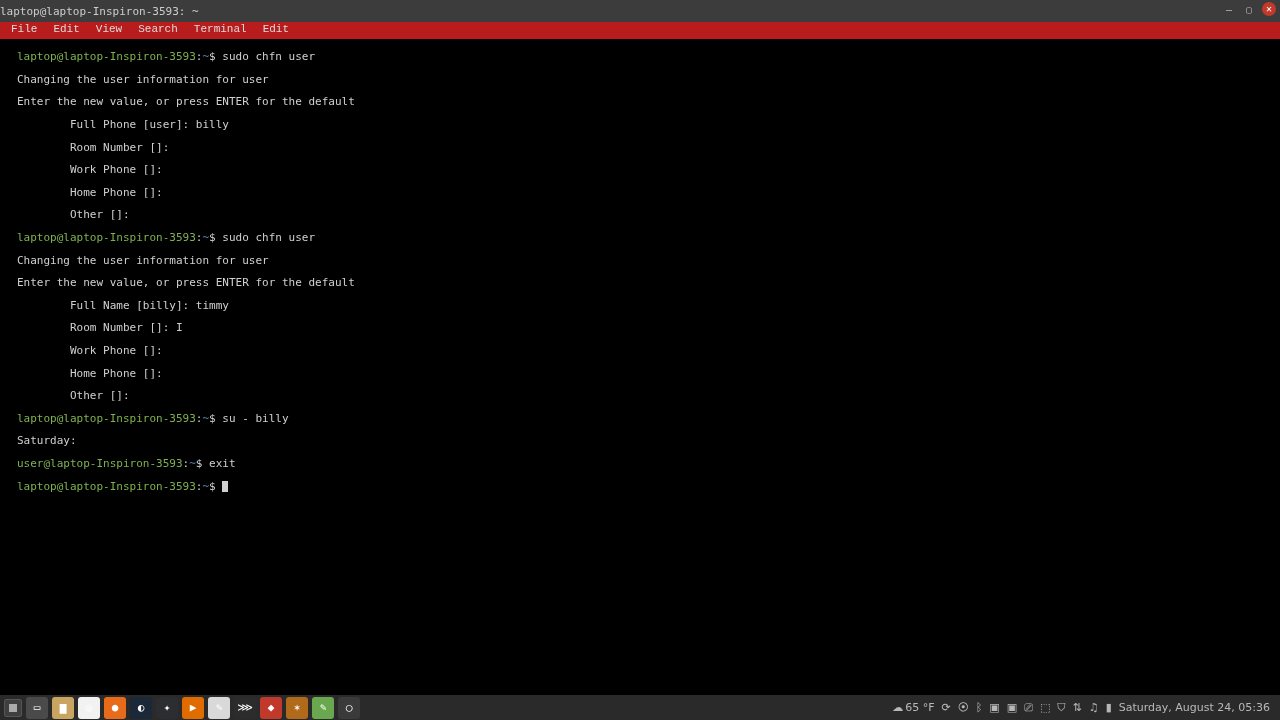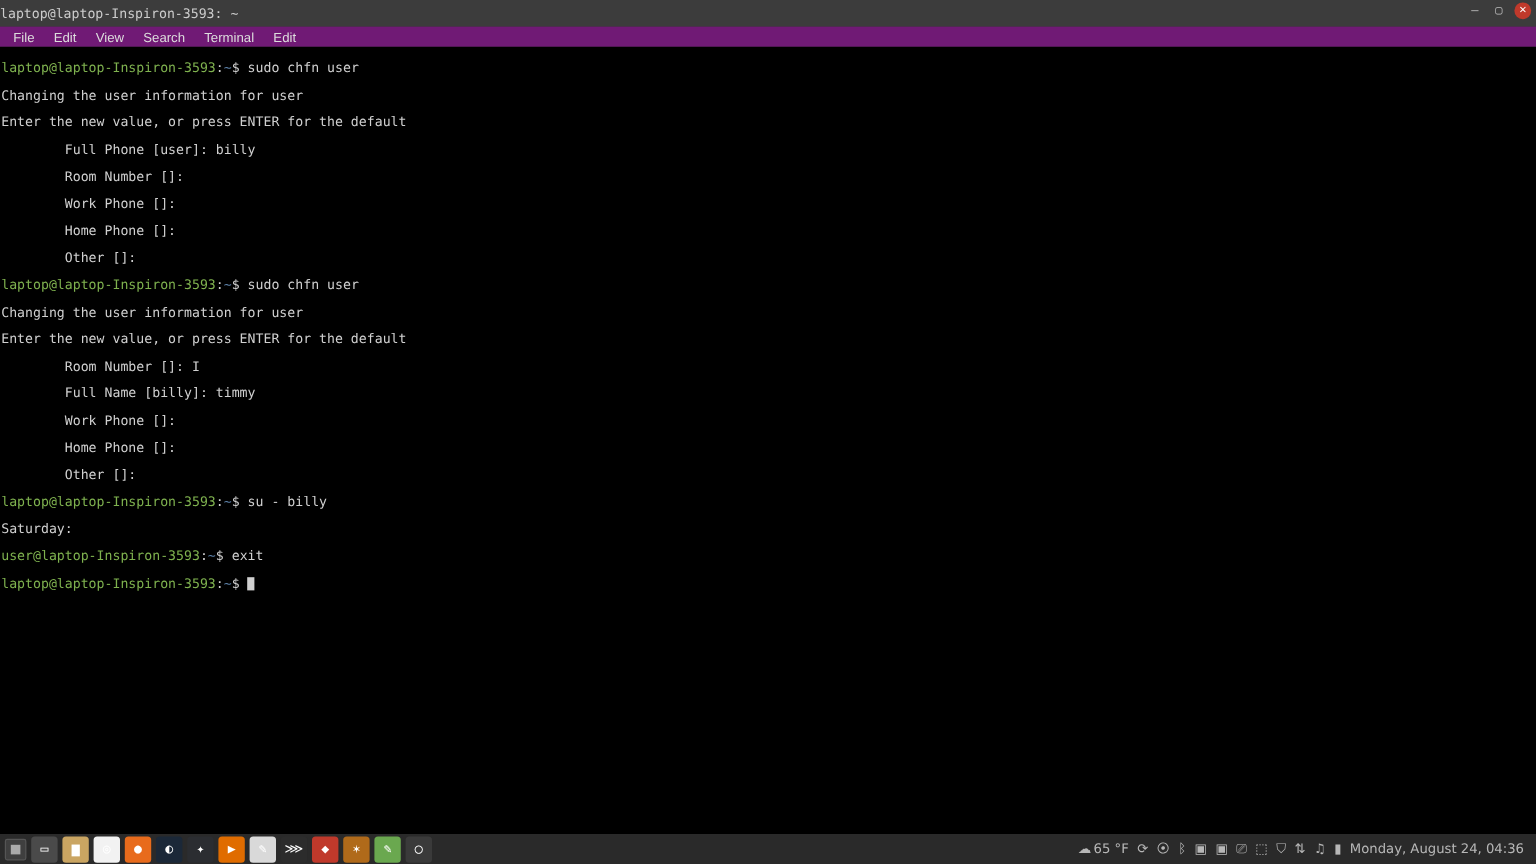--- a/index.html
+++ b/index.html
@@ -6,25 +6,25 @@
 html, body { width:1280px; height:720px; overflow:hidden; font-family:"DejaVu Sans Mono","Liberation Mono",monospace; background:#333; }
 
 
 .titlebar { height:22px; background:#3c3c3c; display:flex; align-items:center; position:relative; color:#ccc; font-size:11px; }
 .titlebar .controls { position:absolute; right:4px; top:2px; display:flex; gap:6px; align-items:center; }
 .tc { width:14px; height:14px; display:flex; align-items:center; justify-content:center; font-size:10px; color:#ddd; cursor:pointer; }
 .tc.close { background:#c0392b; border-radius:50%; width:14px; height:14px; color:#fff; line-height:14px; text-align:center; }
 .tc.min, .tc.max { opacity:.8; }
 
 
-.menubar { height:17px; background:#701a75; display:flex; align-items:flex-end; padding:0 4px; gap:2px; color:#ddd; font-size:11px; font-family:Liberation Sans, sans-serif; }
+.menubar { height:17px; background:#b91c1c; display:flex; align-items:flex-start; padding:0 4px; gap:2px; color:#ddd; font-size:11px; font-family:Liberation Mono, monospace; }
 .menubar span { padding:1px 7px; cursor:pointer; }
 
 
-.term { position:absolute; top:39px; left:0; right:0; bottom:25px; background:#000; color:#d0d0d0; font-size:11px; line-height:11.3px; padding:1px 1px; white-space:pre; overflow:hidden; }
+.term { position:absolute; top:39px; left:0; right:0; bottom:25px; background:#000; color:#d0d0d0; font-size:11px; line-height:11.3px; padding:1px 17px; white-space:pre; overflow:hidden; }
 .green { color:#7fb24f; }
 .blue  { color:#5b7fa6; }
 .cursor { display:inline-block; width:6px; height:11px; background:#d0d0d0; vertical-align:bottom; }
 .ibeam { display:inline-block; font-family:monospace; }
 
 
 .taskbar { position:absolute; left:0; right:0; bottom:0; height:25px; background:#2a2a2a; display:flex; align-items:center; padding:0 4px; gap:4px; }
 .tb-menu { width:18px; height:18px; background:#3f3f3f; border:1px solid #555; border-radius:2px; display:flex; align-items:center; justify-content:center; cursor:pointer; }
 .tb-menu::before { content:""; width:8px; height:8px; background:#aaa; }
 .tb-icons { display:flex; gap:4px; align-items:center; }
@@ -59,22 +59,22 @@
 <div>Changing the user information for user</div>
 <div>Enter the new value, or press ENTER for the default</div>
 <div>        Full Phone [user]: billy</div>
 <div>        Room Number []: </div>
 <div>        Work Phone []: </div>
 <div>        Home Phone []: </div>
 <div>        Other []: </div>
 <div><span class="green">laptop@laptop-Inspiron-3593</span><span>:</span><span class="blue">~</span><span>$ </span><span>sudo chfn user</span></div>
 <div>Changing the user information for user</div>
 <div>Enter the new value, or press ENTER for the default</div>
+<div>        Full Name [billy]: timmy</div>
 <div><span>        Room Number []: </span><span class="ibeam">I</span></div>
-<div>        Full Name [billy]: timmy</div>
 <div>        Work Phone []: </div>
 <div>        Home Phone []: </div>
 <div>        Other []: </div>
 <div><span class="green">laptop@laptop-Inspiron-3593</span><span>:</span><span class="blue">~</span><span>$ </span><span>su - billy</span></div>
 <div>Saturday: </div>
 <div><span class="green">user@laptop-Inspiron-3593</span><span>:</span><span class="blue">~</span><span>$ </span><span>exit</span></div>
 <div><span class="green">laptop@laptop-Inspiron-3593</span><span>:</span><span class="blue">~</span><span>$ </span><span class="cursor"></span></div>
 </div>
 
 <div class="taskbar">
@@ -100,15 +100,15 @@
     <span class="ti">⦿</span>
     <span class="ti">ᛒ</span>
     <span class="ti">▣</span>
     <span class="ti">▣</span>
     <span class="ti">⎚</span>
     <span class="ti">⬚</span>
     <span class="ti">⛉</span>
     <span class="ti">⇅</span>
     <span class="ti">♫</span>
     <span class="ti">▮</span>
-    <span class="ti">Monday, August 24, 04:36</span>
+    <span class="ti">Saturday, August 24, 05:36</span>
   </div>
 </div>
 
 </body></html>

